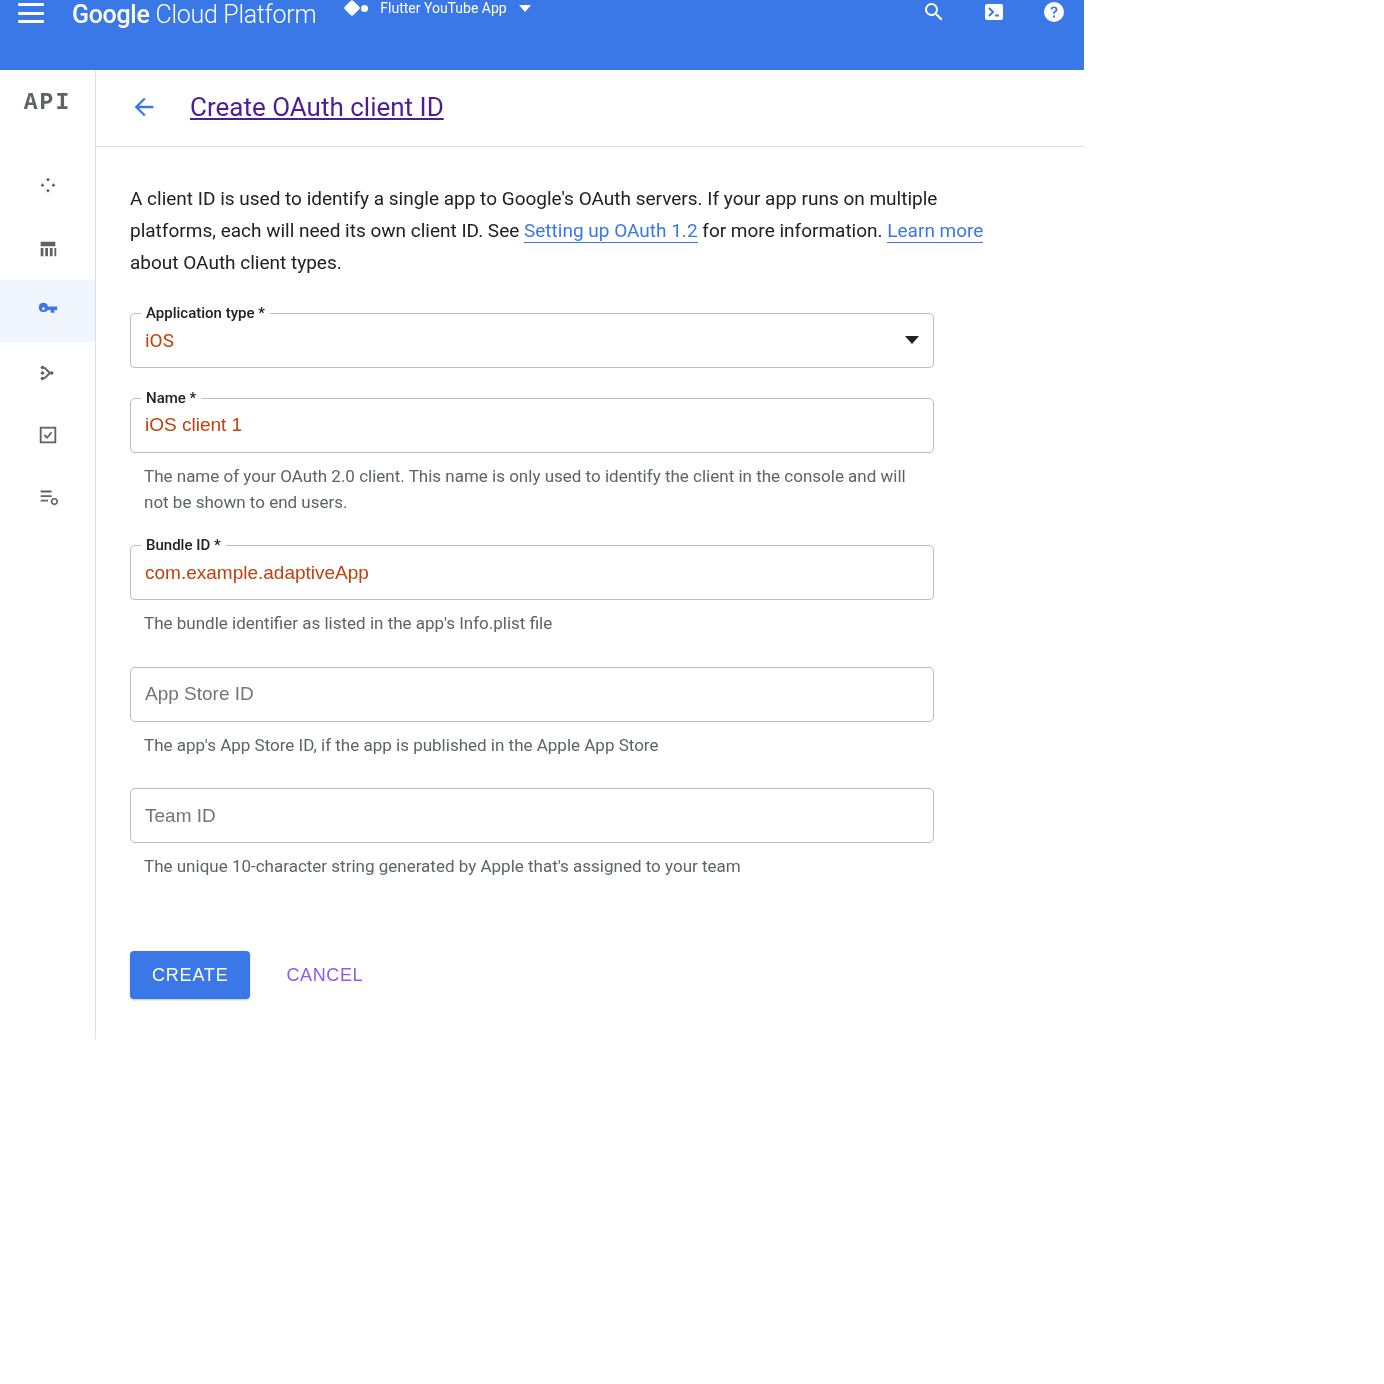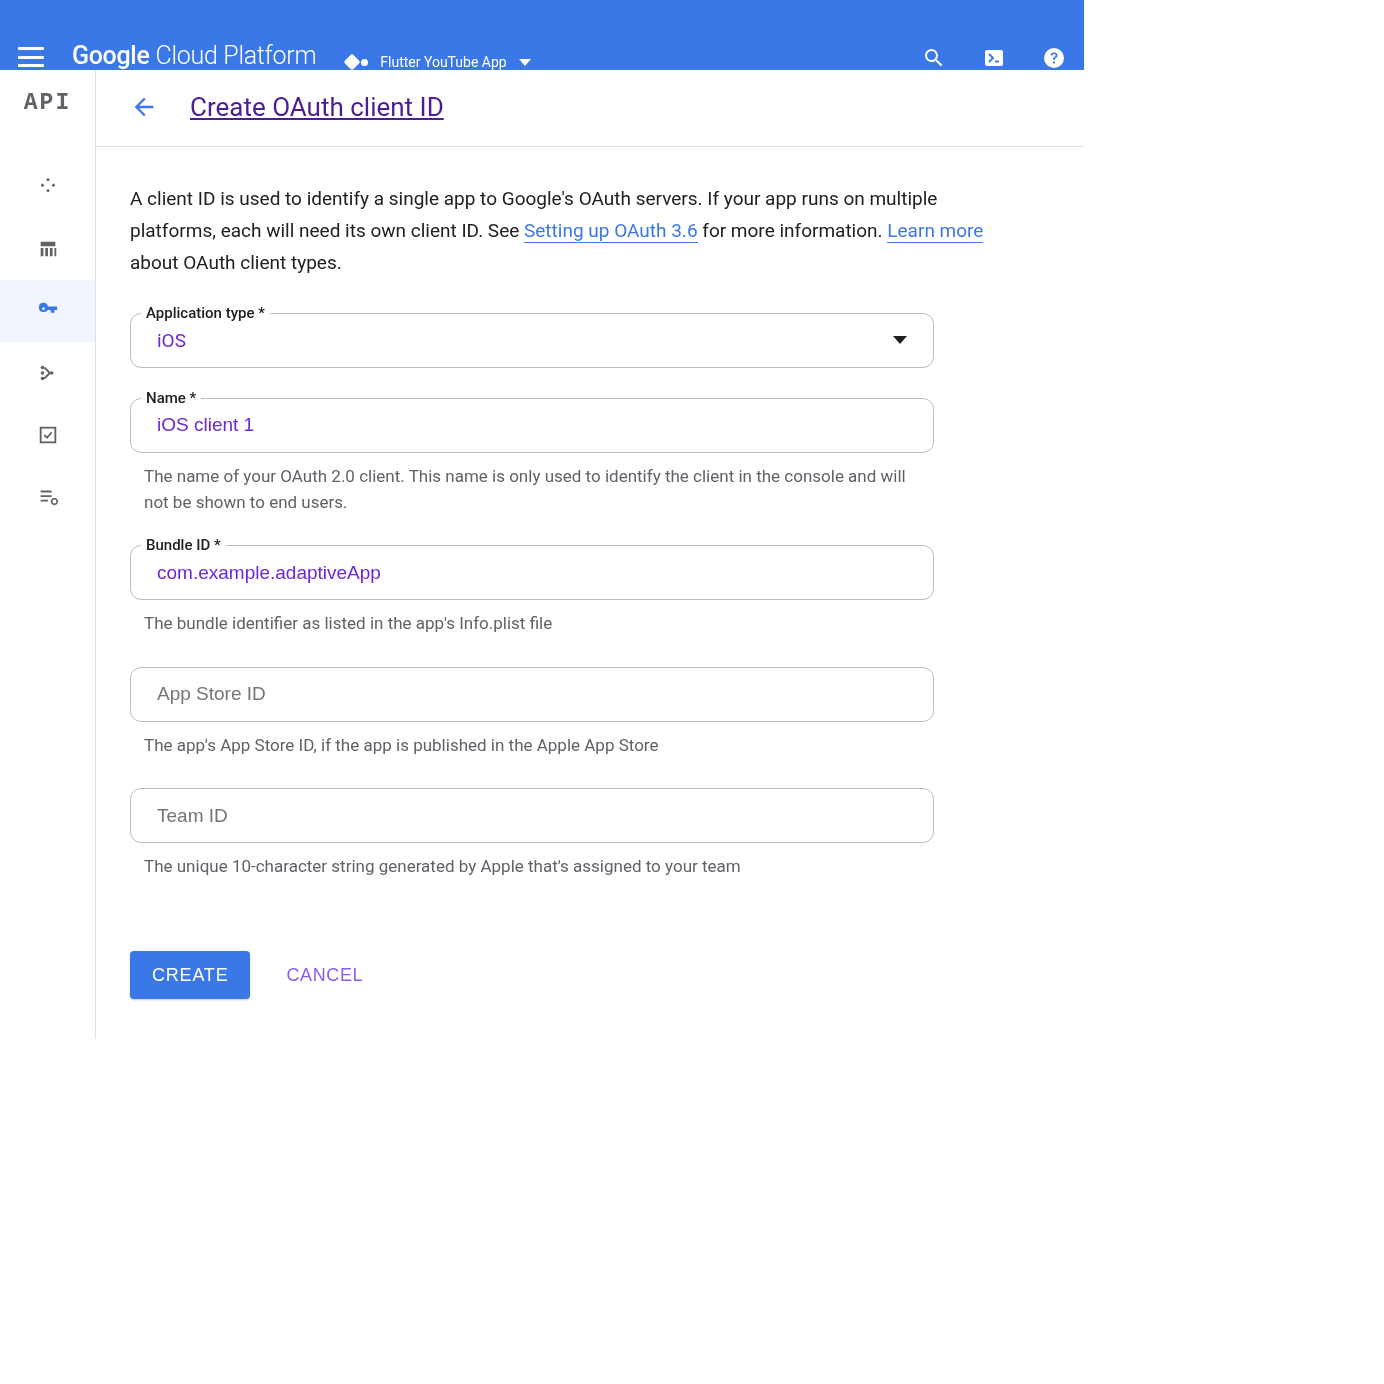--- a/index.html
+++ b/index.html
@@ -6,21 +6,21 @@
   body {
     font-family: 'Roboto', 'Helvetica Neue', Arial, sans-serif;
     background: #fff;
     color: #202124;
     width: 1084px;
   }
   .topbar {
     background: #3b78e7;
     height: 70px;
     display: flex;
-    align-items: flex-end;
+    align-items: flex-start;
     padding: 0 18px;
     color: #fff;
   }
   .hamburger {
     width: 26px;
     height: 26px;
     display: flex;
     flex-direction: column;
     justify-content: space-between;
     padding: 3px 0;
@@ -157,40 +157,40 @@
     color: #3b78e7;
     text-decoration: none;
     border-bottom: 1px solid #3b78e7;
   }
   .field-group {
     margin-bottom: 30px;
   }
   .field-wrap {
     position: relative;
     border: 1px solid #bdbdbd;
-    border-radius: 11px;
+    border-radius: 5px;
     height: 55px;
     display: flex;
     align-items: center;
-    padding: 0 26px;
+    padding: 0 14px;
     max-width: 804px;
   }
   .field-label {
     position: absolute;
     top: -10px;
     left: 10px;
     background: #fff;
     padding: 0 5px;
     font-size: 15px;
     font-weight: 500;
     color: #202124;
   }
   .field-value, .field-input {
     font-size: 19px;
-    color: #6d28d9;
+    color: #c2410c;
     border: none;
     outline: none;
     width: 100%;
     background: transparent;
   }
   .field-placeholder {
     font-size: 19px;
     color: #757575;
   }
   .select-caret {
@@ -325,21 +325,21 @@
   <div class="main">
     <div class="page-header">
       <svg class="back-arrow" viewBox="0 0 24 24">
           <path fill="#3b78e7" d="M20 11H7.83l5.59-5.59L12 4l-8 8 8 8 1.41-1.41L7.83 13H20z"></path>
         </svg>
       <div class="page-title">Create OAuth client ID</div>
     </div>
 
     <div class="content">
       <p class="intro">
-        <span>A client ID is used to identify a single app to Google's OAuth servers. If your app runs on multiple platforms, each will need its own client ID. See </span><a href="#">Setting up OAuth 3.6</a><span> for more information. </span><a href="#">Learn more</a><span> about OAuth client types.</span>
+        <span>A client ID is used to identify a single app to Google's OAuth servers. If your app runs on multiple platforms, each will need its own client ID. See </span><a href="#">Setting up OAuth 1.2</a><span> for more information. </span><a href="#">Learn more</a><span> about OAuth client types.</span>
       </p>
 
       <div class="field-group">
         <div class="field-wrap">
           <span class="field-label">Application type *</span>
           <span class="field-value">iOS</span>
           <span class="select-caret"></span>
         </div>
       </div>
 

